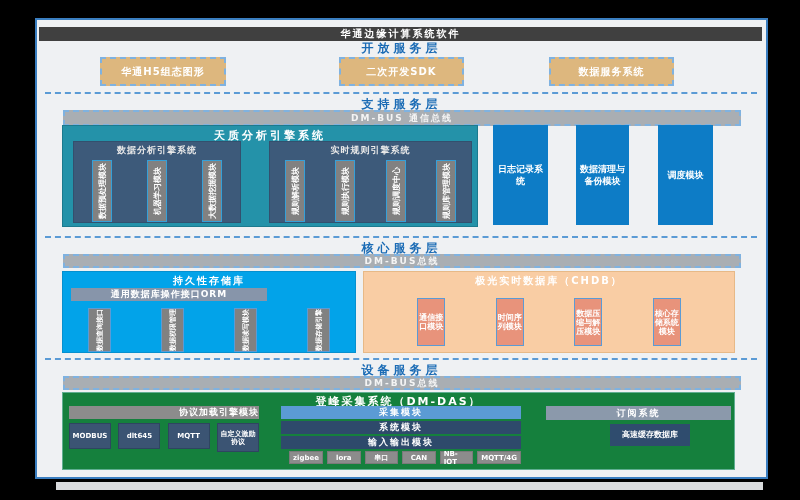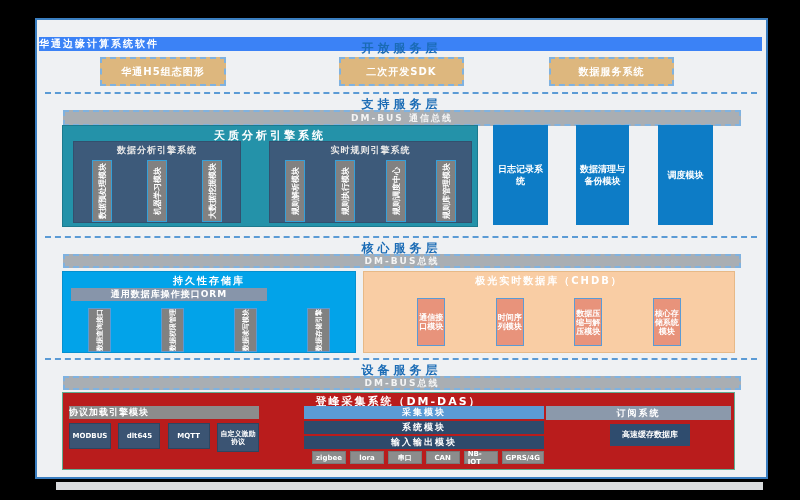--- a/index.html
+++ b/index.html
@@ -1,22 +1,22 @@
 <!DOCTYPE html>
 <html><head>
 <meta charset="utf-8">
 <style>
   * { margin:0; padding:0; box-sizing:border-box; }
   html,body { width:800px; height:500px; background:#000; overflow:hidden;
               font-family:"DejaVu Sans","Liberation Sans",sans-serif; }
   .panel { position:absolute; left:35px; top:18px; width:733px; height:461px;
            background:#eff1f3; border:2px solid #3a7ec0; }
-  .titlebar { position:absolute; left:2px; top:17px; width:723px; height:14px;
-              background:#3b82f6; color:#fff; font-size:10px; font-weight:bold;
-              text-align:left; line-height:14px; letter-spacing:2px; }
+  .titlebar { position:absolute; left:2px; top:7px; width:723px; height:14px;
+              background:#404040; color:#fff; font-size:10px; font-weight:bold;
+              text-align:center; line-height:14px; letter-spacing:2px; }
   .layer-heading { position:absolute; width:100%; text-align:center; color:#1a6bb5;
                    font-size:12px; font-weight:bold; letter-spacing:4px; }
   .sep { position:absolute; left:8px; width:712px; border-top:2px dashed #5b9bd5; }
   .orange-btn { position:absolute; height:29px; background:#ddb77e; border:2px dashed #7fb2e0;
                 color:#fff; font-size:10px; font-weight:bold; text-align:center;
                 display:flex; align-items:center; justify-content:center; letter-spacing:1px; }
   .dmbus { position:absolute; left:26px; width:678px; background:#a9aeb3;
            border:2px dashed #7fb2e0; color:#f4f4f4; font-size:9px; font-weight:bold;
            text-align:center; letter-spacing:2px; display:flex; align-items:center; justify-content:center; }
   .teal-box { position:absolute; left:25px; top:105px; width:416px; height:102px;
@@ -47,33 +47,33 @@
   .persist .vmod span { font-size:7px; }
   .orangedb { position:absolute; left:326px; top:251px; width:372px; height:82px;
               background:#f9cda4; border:1px solid #e7b987; }
   .salmon-row { position:absolute; top:26px; left:0; width:100%; height:48px;
                 display:flex; justify-content:space-around; padding:0 28px; }
   .salmon { width:28px; height:48px; background:#e8937b; border:1px solid #5b9bd5;
             color:#fff; font-size:8px; font-weight:bold; line-height:9px;
             display:flex; align-items:center; justify-content:center; text-align:center;
             overflow:hidden; }
   .green-box { position:absolute; left:25px; top:372px; width:673px; height:78px;
-               background:#b91c1c; border:1px solid #5fae91; }
+               background:#15803d; border:1px solid #5fae91; }
   .green-title { color:#fff; font-size:11px; font-weight:bold; text-align:center;
                  letter-spacing:2px; padding-top:1px; }
   .proto-bar { position:absolute; left:6px; top:13px; width:190px; height:13px;
                background:#8c8c8c; color:#fff; font-size:9px; font-weight:bold;
-               text-align:left; line-height:13px; letter-spacing:1px; }
+               text-align:right; line-height:13px; letter-spacing:1px; }
   .proto-row { position:absolute; left:6px; top:30px; width:190px; display:flex;
                justify-content:space-between; align-items:flex-start; }
   .navy-btn { width:42px; height:26px; background:#3b5473; border:1px solid #2e4560;
               color:#fff; font-size:7px; font-weight:bold; display:flex; align-items:center;
               justify-content:center; text-align:center; line-height:8px; }
   .navy-btn.tall { height:29px; }
-  .stack { position:absolute; left:241px; top:13px; width:240px; }
+  .stack { position:absolute; left:218px; top:13px; width:240px; }
   .stack-bar { height:13px; color:#fff; font-size:9px; font-weight:bold;
                text-align:center; line-height:13px; letter-spacing:2px; margin-bottom:2px; }
   .stack-bar.light { background:#5b9bd5; }
   .stack-bar.dark { background:#2e4a6b; }
   .chan-row { display:flex; justify-content:space-between; margin-top:2px;padding-left:8px; }
   .chan-btn { height:13px; background:#8c8c8c; border:1px solid #7a7a7a; color:#fff;
               font-size:7px; font-weight:bold; display:flex; align-items:center;
               justify-content:center; padding:0 3px; flex:1; margin-right:4px; }
   .chan-btn:last-child { margin-right:0; }
   .sub-bar { position:absolute; left:483px; top:13px; width:185px; height:14px;
@@ -194,21 +194,21 @@
     <div class="stack">
       <div class="stack-bar light">采集模块</div>
       <div class="stack-bar dark">系统模块</div>
       <div class="stack-bar dark">输入输出模块</div>
       <div class="chan-row">
         <div class="chan-btn">zigbee</div>
         <div class="chan-btn">lora</div>
         <div class="chan-btn">串口</div>
         <div class="chan-btn">CAN</div>
         <div class="chan-btn">NB-IOT</div>
-        <div class="chan-btn">GPRS/4G</div>
+        <div class="chan-btn">MQTT/4G</div>
       </div>
     </div>
 
     <div class="sub-bar">订阅系统</div>
     <div class="cache-box">高速缓存数据库</div>
   </div>
 
 </div>
 
 <div class="bottom-strip"></div>

